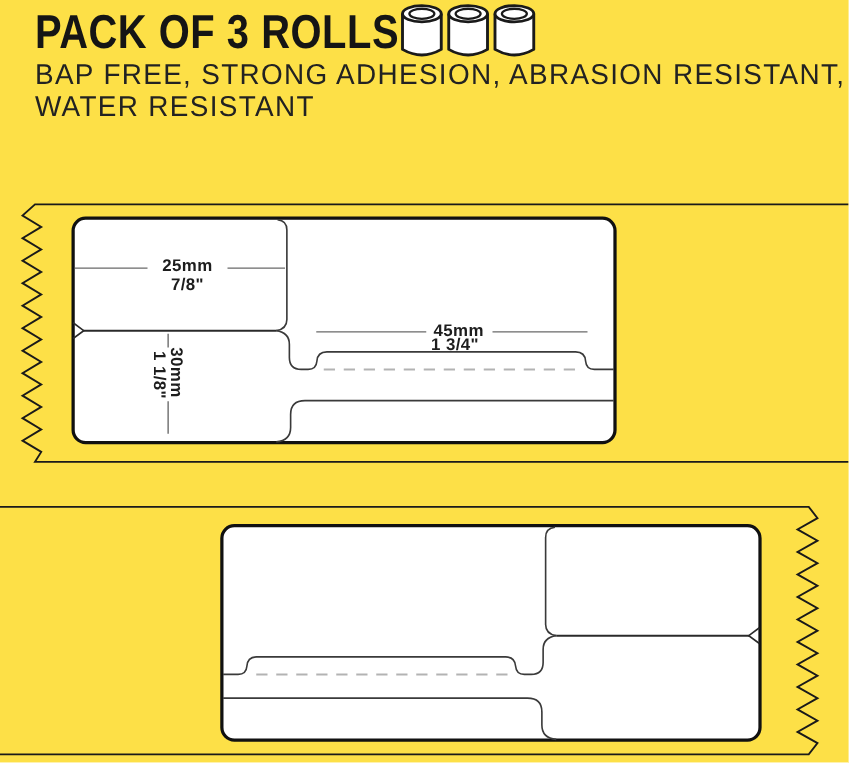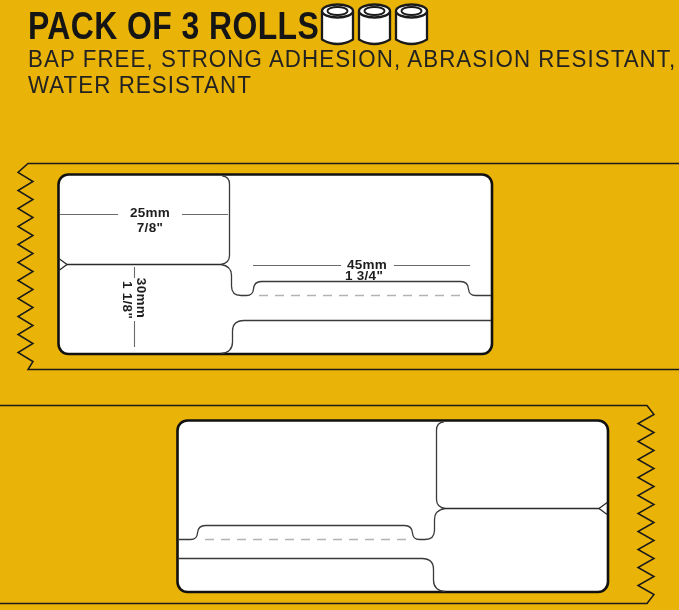--- a/index.html
+++ b/index.html
@@ -1,17 +1,17 @@
 <!DOCTYPE html>
 <html><head>
 <meta charset="utf-8">
 <style>
   html,body{margin:0;padding:0;background:#fff;}
   .canvas{
-    position:relative;width:679px;height:610px;background:#eab308;
+    position:relative;width:679px;height:610px;background:#fde047;
     font-family:"Liberation Sans", sans-serif;overflow:hidden;
   }
   .title{
     position:absolute;left:28px;top:8px;margin:0;
     font-size:38px;font-weight:bold;line-height:36px;color:#151515;
     transform:scaleX(0.84);transform-origin:left top;white-space:nowrap;
     letter-spacing:0.5px;
   }
   .rolls{position:absolute;left:320px;top:2px;}
   .subtitle{

